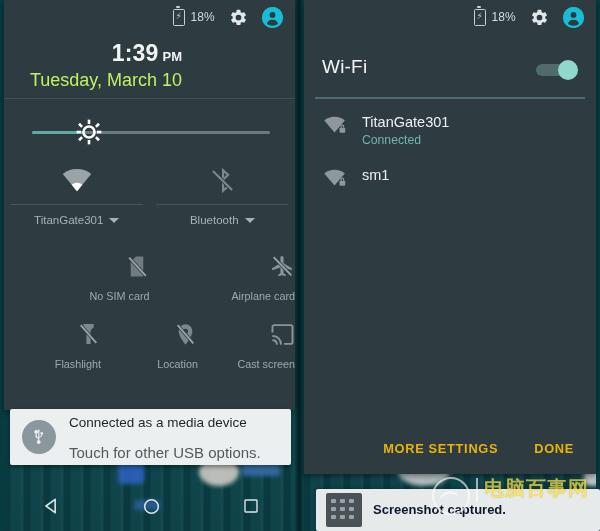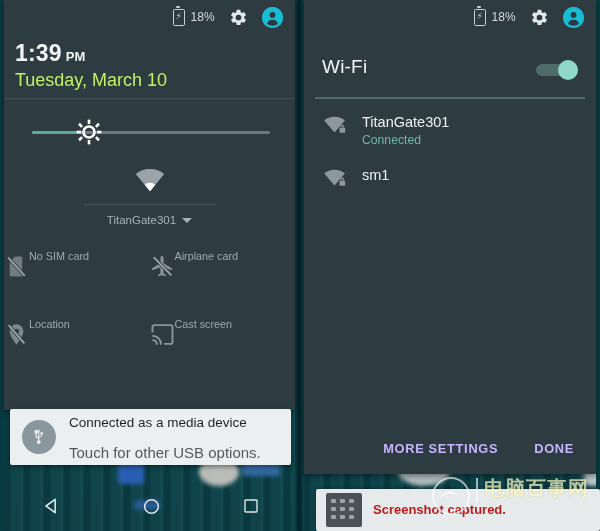--- a/index.html
+++ b/index.html
@@ -50,21 +50,21 @@
   }
   .sb-batt{display:flex;align-items:center;gap:5px;margin-right:14px;}
   .batt-ico{width:10px;height:15px;border:1.6px solid #c9cfd2;border-radius:1.5px;position:relative;display:block;}
   .batt-ico:before{content:"";position:absolute;top:-4px;left:2px;width:4px;height:2.2px;background:#c9cfd2;border-radius:1px;}
   .bolt{position:absolute;left:1px;top:1px;width:6px;height:10px;color:#c9cfd2;font-size:9px;line-height:10px;text-align:center;}
   .sb-pct{color:#d6dbde;font-size:12px;letter-spacing:.2px;}
   .gear{width:19px;height:19px;margin-right:14px;display:block;}
   .avatar{width:21px;height:21px;border-radius:50%;background:#18bcd4;display:flex;align-items:center;justify-content:center;}
 
   
-  .clock-wrap{position:absolute;top:40px;left:11px;}
+  .clock-wrap{position:absolute;top:40px;left:26px;text-align:right;}
   .clock-time{color:#f2f5f6;font-size:23px;font-weight:bold;letter-spacing:.2px;line-height:26px;display:inline-block;}
   .clock-ampm{color:#f2f5f6;font-size:13px;font-weight:bold;margin-left:4px;}
   .clock-date{color:#bef264;font-size:18px;margin-top:4px;}
 
   .hr{position:absolute;height:1px;background:rgba(255,255,255,.10);}
 
   
   .slider{position:absolute;left:28px;top:131px;width:238px;height:3px;background:#6d797e;border-radius:2px;}
   .slider-fill{position:absolute;left:0;top:0;height:3px;width:52px;background:#5fa9a3;border-radius:2px;}
   .slider-thumb{position:absolute;left:44px;top:-12px;width:26px;height:26px;}
@@ -73,21 +73,21 @@
   .bigtiles{position:absolute;left:0;top:158px;width:291px;height:78px;display:flex;}
   .bigtile{flex:1;display:flex;flex-direction:column;align-items:center;justify-content:flex-start;position:relative;}
   .bigtile .ic{height:44px;display:flex;align-items:center;justify-content:center;}
   .bigtile .ul{width:132px;height:1px;background:rgba(255,255,255,.13);margin-top:2px;}
   .bigtile .lbl{margin-top:9px;color:#a9b3b7;font-size:11.5px;display:flex;align-items:center;gap:6px;}
   .caret{width:0;height:0;border-left:5px solid transparent;border-right:5px solid transparent;border-top:5px solid #a9b3b7;display:inline-block;}
 
   
   .grid{position:absolute;left:0;top:246px;width:291px;}
   .grow{display:flex;height:68px;}
-  .tile{flex:1;display:flex;flex-direction:row;align-items:flex-start;}
+  .tile{flex:1;display:flex;flex-direction:column;align-items:flex-end;}
   .tile .ic{height:40px;display:flex;align-items:center;justify-content:center;}
   .tile .lbl{margin-top:4px;color:#9fa9ad;font-size:10.8px;white-space:nowrap;}
 
   
   .notif{
     position:absolute;left:10px;top:409px;width:281px;height:56px;
     background:#eceff0;border-radius:2px;
     display:flex;align-items:center;padding:0 12px;box-sizing:border-box;
     box-shadow:0 2px 4px rgba(0,0,0,.4);
   }
@@ -107,42 +107,42 @@
   .tg-knob{position:absolute;right:0;top:-2px;width:20px;height:20px;border-radius:50%;background:#8fd8cb;}
   .wifi-div{position:absolute;top:97px;left:11px;width:270px;height:1.5px;background:#4d6c6f;}
 
   .net{position:absolute;left:0;width:292px;display:flex;align-items:flex-start;padding:0 18px;box-sizing:border-box;}
   .net-ico{width:26px;flex:0 0 26px;display:flex;align-items:flex-start;justify-content:center;padding-top:3px;}
   .net-txt{margin-left:14px;}
   .net-name{color:#eef1f2;font-size:14.5px;line-height:18px;}
   .net-sub{color:#6fb7ae;font-size:12.2px;line-height:16px;margin-top:1px;}
 
   .rbtns{position:absolute;bottom:0;left:0;width:292px;height:52px;display:flex;align-items:center;justify-content:flex-end;padding-right:22px;box-sizing:border-box;gap:36px;}
-  .rbtn{color:#c4b5fd;font-size:12.8px;font-weight:bold;letter-spacing:.7px;background:none;border:none;padding:0;cursor:pointer;font-family:inherit;}
+  .rbtn{color:#eab308;font-size:12.8px;font-weight:bold;letter-spacing:.7px;background:none;border:none;padding:0;cursor:pointer;font-family:inherit;}
 
   
   .notif2{
     position:absolute;left:316px;top:489px;width:284px;height:42px;
     background:#e6eaeb;border-radius:2px;display:flex;align-items:center;
     padding:0 10px;box-sizing:border-box;overflow:hidden;
     box-shadow:0 -1px 4px rgba(0,0,0,.3);
   }
   .notif2-ico{width:36px;height:34px;flex:0 0 36px;background:#4a5257;border-radius:2px;position:relative;overflow:hidden;}
   .n2dot{position:absolute;width:5px;height:4px;background:#9aa3a8;border-radius:1px;}
   .notif2-txt{margin-left:11px;}
-  .notif2-t{color:#b91c1c;font-size:13px;font-weight:bold;line-height:16px;}
+  .notif2-t{color:#0f172a;font-size:13px;font-weight:bold;line-height:16px;}
   .notif2-s{color:#596065;font-size:11px;line-height:14px;}
 
   
   .wm{position:absolute;right:4px;bottom:12px;width:172px;height:44px;opacity:.72;pointer-events:none;}
   .wm-logo{position:absolute;left:8px;top:2px;width:34px;height:34px;border-radius:50%;border:2.6px solid #ffffff;opacity:.85;}
   .wm-logo:after{content:"";position:absolute;left:5px;top:12px;width:20px;height:9px;
     border-top:3px solid #fff;border-radius:12px 12px 0 0;transform:rotate(-8deg);}
   .wm-bar{position:absolute;left:52px;top:3px;width:2px;height:24px;background:#ffffff;opacity:.85;}
-  .wm-cn{position:absolute;left:60px;top:0px;color:#fef9c3;font-size:20px;font-weight:bold;letter-spacing:1px;
+  .wm-cn{position:absolute;left:60px;top:0px;color:#fde047;font-size:20px;font-weight:bold;letter-spacing:1px;
     font-family:"DejaVu Sans",sans-serif;text-shadow:0 0 1px rgba(0,0,0,.4);}
   .wm-url{position:absolute;left:46px;top:24px;color:#e9eef0;font-size:13px;font-weight:bold;letter-spacing:.6px;}
 </style>
 </head>
 <body>
 
 <div class="screen">
 
   <div class="wallpaper">
     <div class="wp-icon" style="left:118px;top:462px;width:26px;height:22px;background:#2e63c4;border-radius:4px;"></div>
@@ -214,20 +214,34 @@
               <path fill="#9aa4a8" d="M12 18.5L23.4 4.8A17.6 17.6 0 0012 .9 17.6 17.6 0 00.6 4.8L12 18.5z"></path>
               <path fill="#ffffff" d="M12 18.5l4.3-5.2A7.1 7.1 0 0012 11.8a7.1 7.1 0 00-4.3 1.5L12 18.5z"></path>
             </svg>
         </span>
         <div class="ul"></div>
         <div class="lbl">
           <span>TitanGate301</span>
           <span class="caret"></span>
         </div>
       </div>
+      <div class="bigtile">
+        <span class="ic">
+          <svg viewBox="0 0 24 24" width="27" height="27">
+            <path fill="none" stroke="#7d888d" stroke-width="1.9" d="M7.3 7.3L17 17 12.5 21.2V2.8L17 7 11.5 12.5"></path>
+            <line x1="3.5" y1="3.5" x2="20.5" y2="20.5" stroke="#2e3b41" stroke-width="3.4"></line>
+            <line x1="3.5" y1="3.5" x2="20.5" y2="20.5" stroke="#7d888d" stroke-width="1.9"></line>
+          </svg>
+        </span>
+        <div class="ul"></div>
+        <div class="lbl">
+          <span>Bluetooth</span>
+          <span class="caret"></span>
+        </div>
+      </div>
     </div>
 
     <div class="grid">
       <div class="grow">
         <div class="tile">
           <span class="ic">
             <svg viewBox="0 0 24 24" width="25" height="25">
               <path fill="#7d888d" d="M17.5 2.5h-7L5.5 7.5v14h12v-19z" opacity=".85"></path>
               <line x1="4" y1="3.5" x2="20" y2="21" stroke="#2e3b41" stroke-width="3.2"></line>
               <line x1="4" y1="3.5" x2="20" y2="21" stroke="#9aa4a8" stroke-width="1.8"></line>
@@ -240,20 +254,30 @@
             <svg viewBox="0 0 24 24" width="25" height="25">
               <path fill="#8a9499" d="M21 15.5v-1.8l-8-4.8V3.4a1.5 1.5 0 10-3 0v5.5l-8 4.8v1.8l8-2.5v5.4l-2.2 1.6v1.4l3.7-1 3.7 1v-1.4L13 18.4V13l8 2.5z"></path>
               <line x1="3.5" y1="3" x2="20.5" y2="20.5" stroke="#2e3b41" stroke-width="3.4"></line>
               <line x1="3.5" y1="3" x2="20.5" y2="20.5" stroke="#9aa4a8" stroke-width="1.9"></line>
             </svg>
           </span>
           <span class="lbl">Airplane card</span>
         </div>
       </div>
       <div class="grow">
+        <div class="tile">
+          <span class="ic">
+            <svg viewBox="0 0 24 24" width="25" height="25">
+              <path fill="#7d888d" d="M7 2h10v3l-3 3v13h-4V8L7 5V2z"></path>
+              <line x1="4.5" y1="3" x2="19.5" y2="20" stroke="#2e3b41" stroke-width="3.2"></line>
+              <line x1="4.5" y1="3" x2="19.5" y2="20" stroke="#9aa4a8" stroke-width="1.8"></line>
+            </svg>
+          </span>
+          <span class="lbl">Flashlight</span>
+        </div>
         <div class="tile">
           <span class="ic">
             <svg viewBox="0 0 24 24" width="25" height="25">
               <path fill="#7d888d" d="M12 2.2a6.6 6.6 0 00-6.6 6.6c0 4.9 6.6 12.8 6.6 12.8s6.6-7.9 6.6-12.8A6.6 6.6 0 0012 2.2z"></path>
               <circle cx="12" cy="8.8" r="2.4" fill="#2e3b41"></circle>
               <line x1="4.5" y1="3" x2="19.5" y2="20.5" stroke="#2e3b41" stroke-width="3.2"></line>
               <line x1="4.5" y1="3" x2="19.5" y2="20.5" stroke="#9aa4a8" stroke-width="1.8"></line>
             </svg>
           </span>
           <span class="lbl">Location</span>

